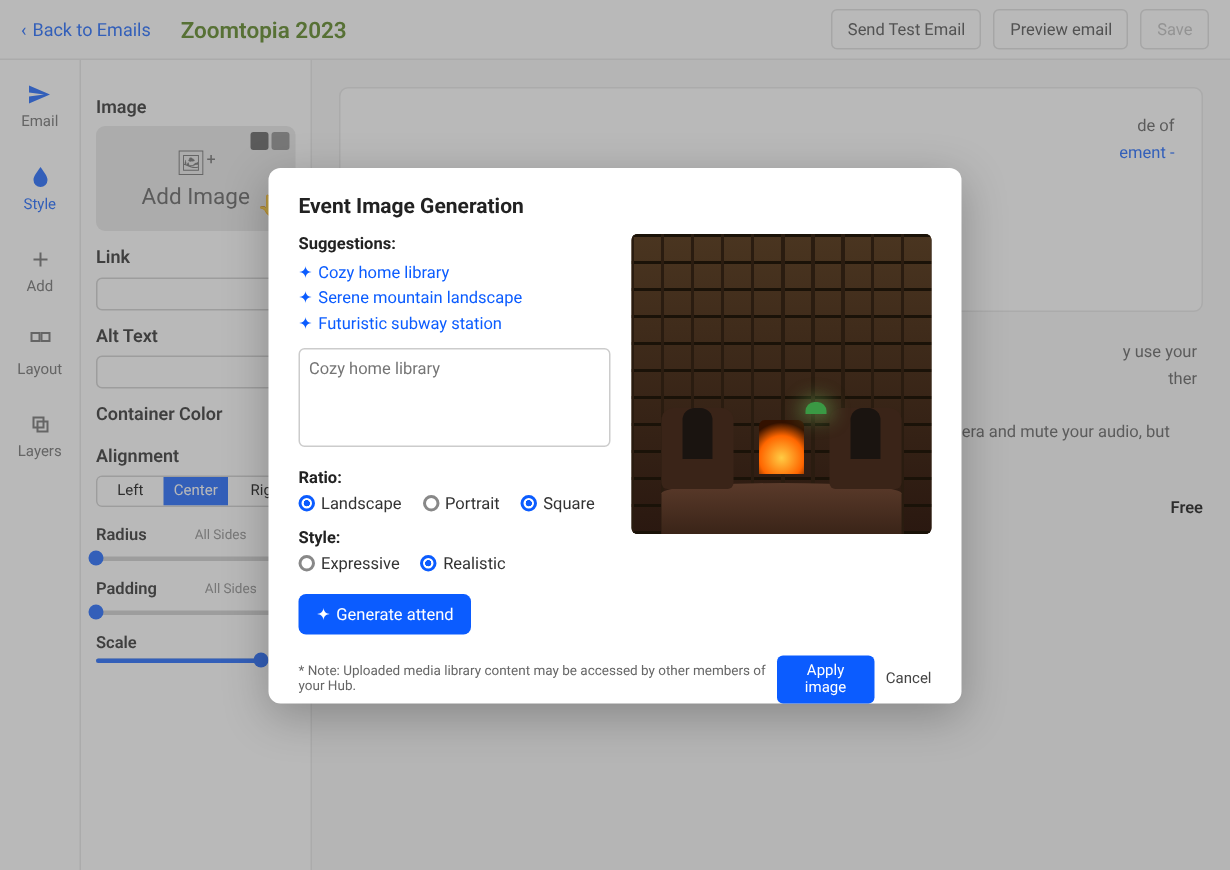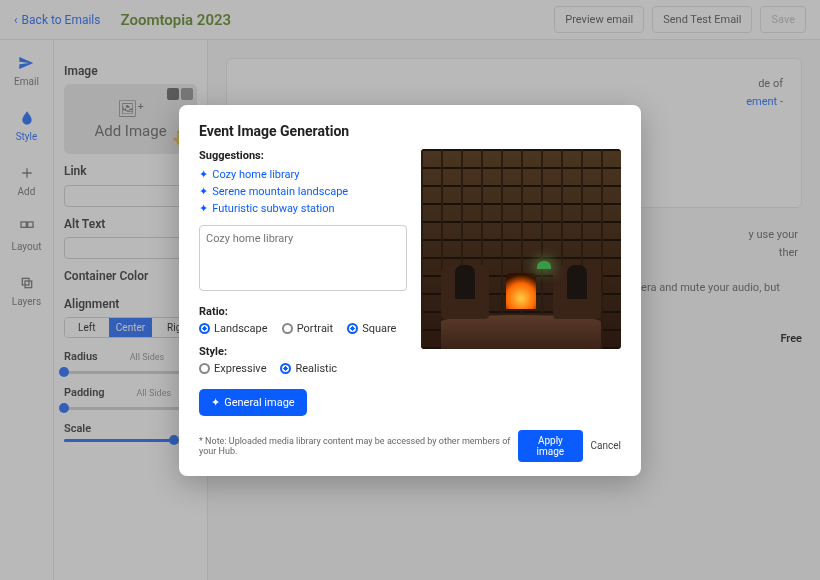--- a/index.html
+++ b/index.html
@@ -46,21 +46,21 @@
 
 .content { flex: 1; padding: 18px; overflow-y: auto; background: #f7f7f7; }
 .card { background: #fff; border: 1px solid #e5e5e5; border-radius: 6px; padding: 16px 18px; margin-bottom: 18px; }
 .event-title { font-size: 17px; font-weight: 700; color: #222; margin-bottom: 6px; }
 .view-event { font-size: 11px; color: #0b5cff; cursor: pointer; }
 .body-text { font-size: 11px; color: #555; line-height: 1.6; }
 .ticket-row { display: flex; justify-content: space-between; font-size: 11px; font-weight: 600; margin-top: 18px; }
 .ticket-sub { font-size: 10px; color: #666; margin-top: 4px; }
 
 .overlay { position: absolute; inset: 0; background: rgba(100,100,100,0.45); display: flex; align-items: center; justify-content: center; }
-.modal { width: 462px; background: #fff; border-radius: 8px; padding: 18px 20px 14px 20px; box-shadow: 0 8px 30px rgba(0,0,0,0.25); }
+.modal { width: 462px; background: #fff; border-radius: 8px; padding: 18px 20px 0 20px; box-shadow: 0 8px 30px rgba(0,0,0,0.25); }
 .modal-title { font-size: 14px; font-weight: 700; color: #222; margin-bottom: 10px; }
 .modal-body { display: flex; gap: 14px; }
 .modal-left { flex: 1; }
 .sugg-label { font-size: 11px; font-weight: 700; color: #222; margin-bottom: 4px; }
 .sugg-item { font-size: 11px; color: #0b5cff; padding: 2px 0; cursor: pointer; display: flex; align-items: center; gap: 4px; }
 .sugg-item .spark { color: #0b5cff; }
 .prompt-box { width: 100%; height: 66px; border: 1px solid #ccc; border-radius: 4px; margin-top: 8px; padding: 6px; font-size: 11px; color: #999; resize: none; font-family: inherit; }
 .section-lbl { font-size: 11px; font-weight: 700; color: #222; margin-top: 10px; }
 .radio-row { display: flex; gap: 14px; margin-top: 4px; }
 .radio-opt { display: flex; align-items: center; gap: 4px; font-size: 11px; color: #333; cursor: pointer; }
@@ -88,22 +88,22 @@
 </head>
 <body>
 
 <div class="topbar">
   <div class="back-link">
     <span class="chev">‹</span>
     <span>Back to Emails</span>
   </div>
   <div class="page-title">Zoomtopia 2023</div>
   <div class="topbar-right">
+    <button class="btn-top">Send Test Email</button>
     <button class="btn-top">Preview email</button>
-    <button class="btn-top">Send Test Email</button>
     <button class="btn-top disabled">Save</button>
   </div>
 </div>
 
 <div class="main">
   <div class="rail">
     <div class="rail-item">
       <div class="rail-icon">
           <svg width="16" height="16" viewBox="0 0 24 24" fill="#0b5cff">
             <path d="M2 21l21-9L2 3v7l15 2-15 2z"></path>
@@ -258,21 +258,21 @@
               <span class="dot"></span>
               <span>Expressive</span>
             </div>
           <div class="radio-opt sel">
               <span class="dot"></span>
               <span>Realistic</span>
             </div>
         </div>
         <button class="gen-btn">
             <span>✦</span>
-            <span>General image</span>
+            <span>Generate attend</span>
           </button>
       </div>
       <div class="modal-right">
         <div class="preview-img">
           <div class="shelves"></div>
           <div class="rug"></div>
           <div class="fireplace"></div>
           <div class="chair left"></div>
           <div class="chair right"></div>
           <div class="person left"></div>

